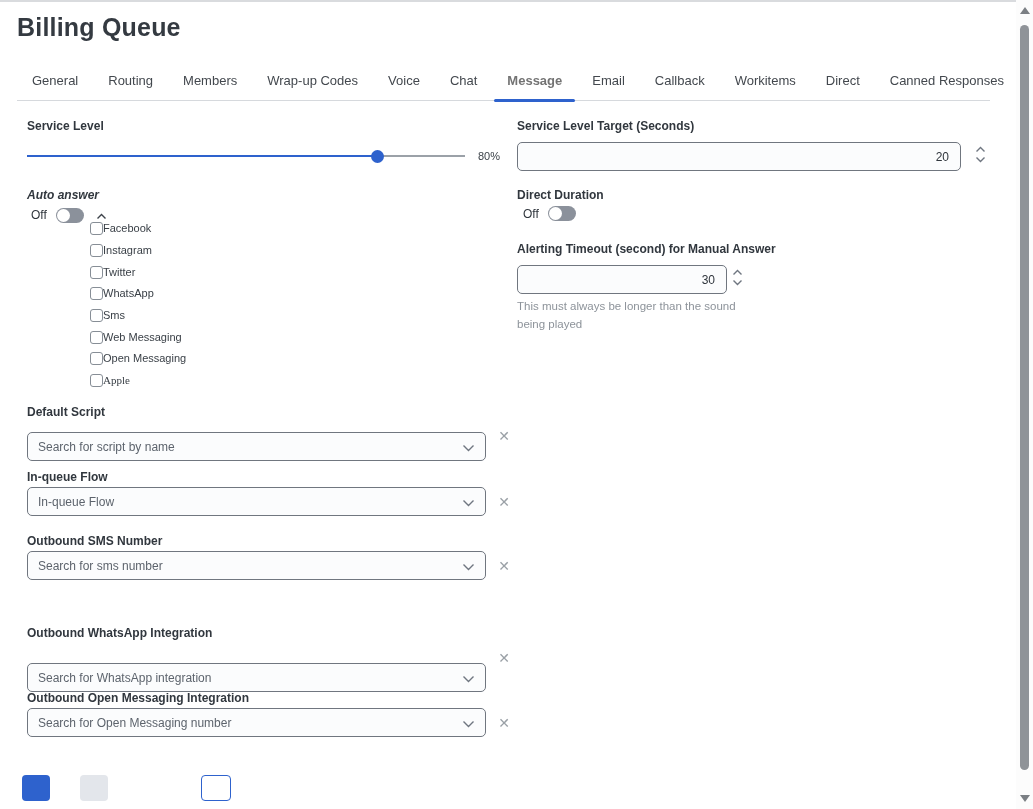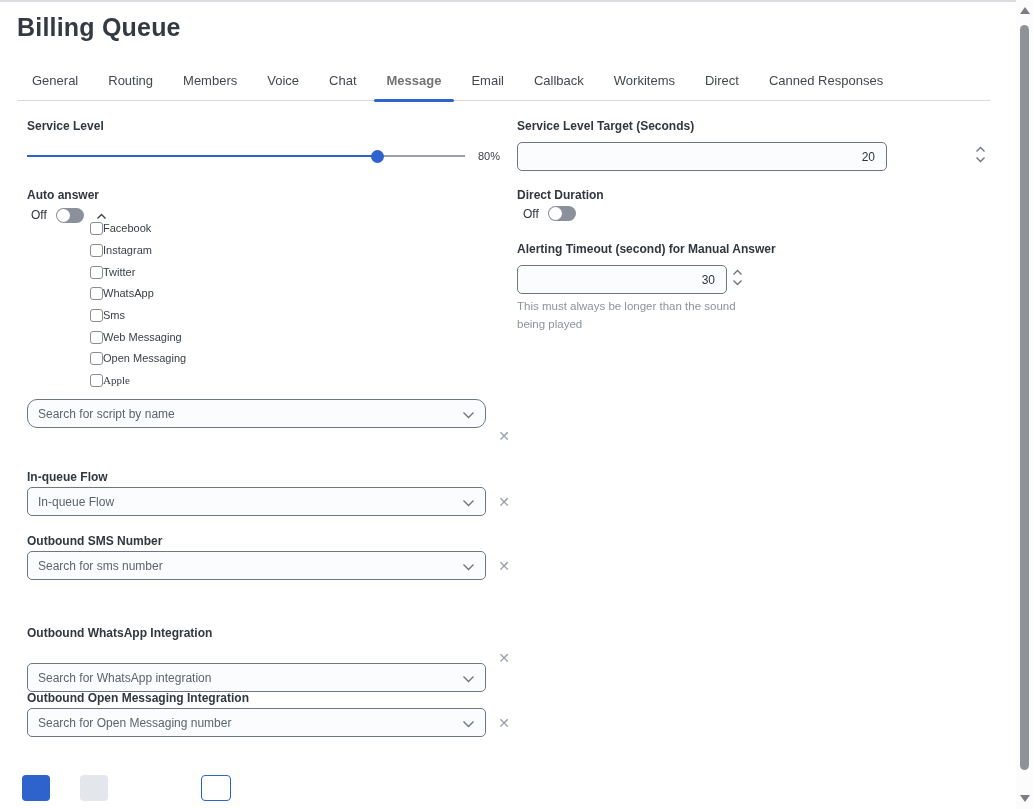--- a/index.html
+++ b/index.html
@@ -112,54 +112,55 @@
 <body>
 
 <div class="top-line"></div>
 
 <div class="page-title">Billing Queue</div>
 
 <div class="tabbar">
   <div class="tab">General</div>
   <div class="tab">Routing</div>
   <div class="tab">Members</div>
+  <div class="tab">Wrap-up Codes</div>
   <div class="tab">Voice</div>
   <div class="tab">Chat</div>
   <div class="tab active">Message</div>
   <div class="tab">Email</div>
   <div class="tab">Callback</div>
   <div class="tab">Workitems</div>
   <div class="tab">Direct</div>
   <div class="tab">Canned Responses</div>
 </div>
 
 <div class="field-label" style="left:27px; top:119px;">Service Level</div>
 <div class="slider">
   <div class="track"></div>
   <div class="fill"></div>
   <div class="thumb"></div>
 </div>
 <div class="slider-value">80%</div>
 
 <div class="field-label" style="left:517px; top:119px;">Service Level Target (Seconds)</div>
-<input class="num-input" style="left: 517px; top: 142px; width: 370px;" value="20">
+<input class="num-input" style="left: 517px; top: 142px; width: 444px;" value="20">
 <div class="spin" style="left:975px; top:146px;">
   <span>
       <svg width="11" height="7" viewBox="0 0 11 7">
         <polyline points="1.5,5.5 5.5,1.5 9.5,5.5" fill="none" stroke="#6f7680" stroke-width="1.4"></polyline>
       </svg>
     </span>
   <span>
       <svg width="11" height="7" viewBox="0 0 11 7">
         <polyline points="1.5,1.5 5.5,5.5 9.5,1.5" fill="none" stroke="#6f7680" stroke-width="1.4"></polyline>
       </svg>
     </span>
 </div>
 
-<div class="field-label" style="left:27px; top:188px;">Auto answer</div>
+<div class="field-label" style="left:27px; top:188px;font-style:italic;">Auto answer</div>
 <div class="toggle-row" style="left:31px; top:206px;">
   <span class="toggle-state">Off</span>
   <span class="toggle">
       <span class="knob"></span>
     </span>
   <span style="margin-left:3px;"><svg width="11" height="7" viewBox="0 0 11 7">
         <polyline points="1.5,5.5 5.5,1.5 9.5,5.5" fill="none" stroke="#3c4249" stroke-width="1.4"></polyline>
       </svg></span>
 </div>
 
@@ -214,21 +215,21 @@
     </span>
   <span>
       <svg width="11" height="7" viewBox="0 0 11 7">
         <polyline points="1.5,1.5 5.5,5.5 9.5,1.5" fill="none" stroke="#6f7680" stroke-width="1.4"></polyline>
       </svg>
     </span>
 </div>
 <div class="help-text">This must always be longer than the sound being played</div>
 
 <div class="field-label" style="left:27px; top:405px;">Default Script</div>
-<div class="combo" style="top:399px;border-radius:10px;">
+<div class="combo" style="top:432px;">
   <span class="ph">Search for script by name</span>
   <span><svg width="13" height="8" viewBox="0 0 13 8">
         <polyline points="1.5,1.5 6.5,6.5 11.5,1.5" fill="none" stroke="#6f7680" stroke-width="1.4"></polyline>
       </svg></span>
 </div>
 <div class="clear-x" style="top:428px;">✕</div>
 
 <div class="field-label" style="left:27px; top:470px;">In-queue Flow</div>
 <div class="combo" style="top:487px;">
   <span class="ph">In-queue Flow</span>

